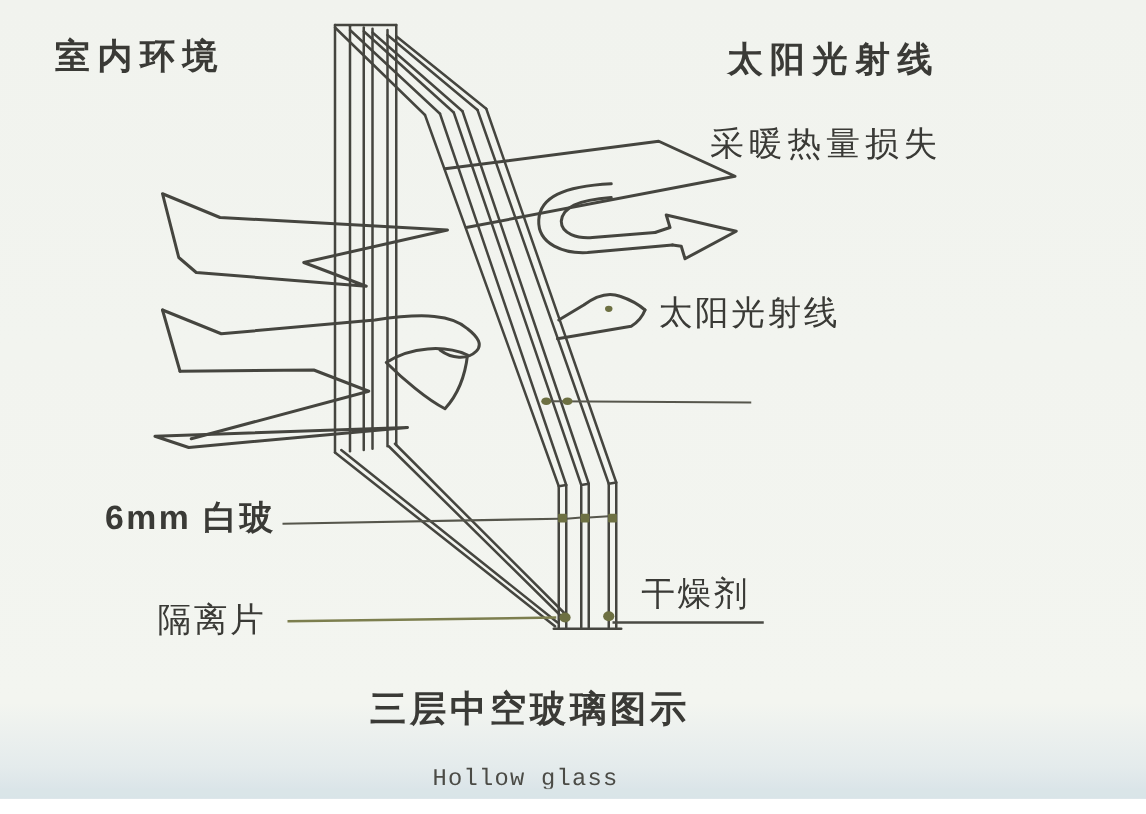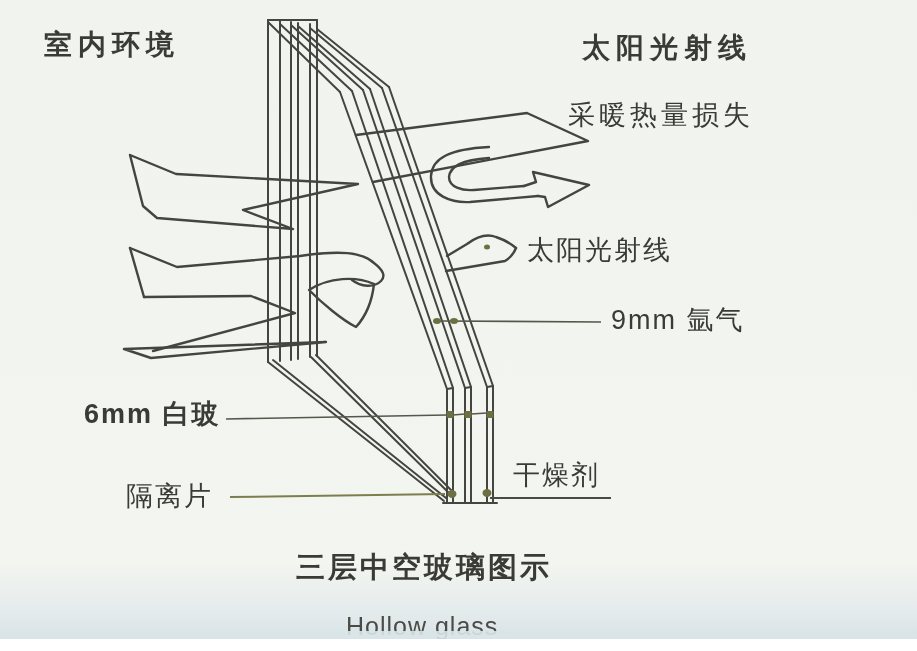--- a/index.html
+++ b/index.html
@@ -6,21 +6,21 @@
   body{font-family:"Liberation Sans","DejaVu Sans",sans-serif;}
   .stage{
     position:relative;width:917px;height:639px;overflow:hidden;
     background:linear-gradient(180deg,#f1f3ee 0%,#f3f5f0 88%,#e4ebec 96%,#d7e2e7 100%);
   }
   .edge-tint{position:absolute;left:0;bottom:0;width:100%;height:8px;background:#d9e4e8;opacity:.9;}
   .lbl{position:absolute;color:#3a3a36;white-space:nowrap;line-height:1.1;}
   .lbl-env{font-size:28px;font-weight:600;letter-spacing:6px;}
   .lbl-call{font-size:27px;font-weight:500;letter-spacing:2px;}
   .title-cn{position:absolute;font-size:29px;font-weight:700;letter-spacing:3px;color:#3a3a36;}
-  .title-en{position:absolute;font-size:25px;font-weight:500;letter-spacing:1px;color:#4b4b46;}
+  .title-en{position:absolute;font-size:19px;font-weight:500;letter-spacing:1px;color:#4b4b46;font-family:Liberation Mono, monospace;}
   svg{position:absolute;left:0;top:0;}
   .gl{stroke:#45453f;stroke-width:2;fill:none;stroke-linecap:round;}
   .ar{stroke:#45453f;stroke-width:2.4;fill:none;stroke-linejoin:round;stroke-linecap:round;}
   .pt{stroke:#56564c;stroke-width:1.7;fill:none;}
   .pt-olive{stroke:#7c7e4e;stroke-width:2;fill:none;}
   .mk{fill:#6d7042;stroke:none;}
 </style>
 </head>
 <body>
 
@@ -107,21 +107,20 @@
       <rect class="mk" x="486.5" y="411" width="7" height="7" rx="1"></rect>
       <ellipse class="mk" cx="452" cy="494" rx="4.5" ry="4"></ellipse>
       <ellipse class="mk" cx="487" cy="493" rx="4.5" ry="4"></ellipse>
     </g>
   </svg>
 
   <div class="lbl lbl-env" style="left:44px;top:30px;">室内环境</div>
   <div class="lbl lbl-env" style="left:582px;top:33px;">太阳光射线</div>
   <div class="lbl lbl-call" style="left:568px;top:101px;letter-spacing:4px;">采暖热量损失</div>
   <div class="lbl lbl-call" style="left:527px;top:236px;">太阳光射线</div>
-  <div class="lbl lbl-call" style="left:611px;top:306px;">9mm 氩气</div>
   <div class="lbl lbl-call" style="left:84px;top:400px;font-weight:bold;">6mm 白玻</div>
   <div class="lbl lbl-call" style="left:126px;top:482px;">隔离片</div>
   <div class="lbl lbl-call" style="left:513px;top:461px;text-align:center;">干燥剂</div>
 
   <div class="title-cn" style="left:296px;top:548px;">三层中空玻璃图示</div>
   <div class="title-en" style="left:346px;top:612px;">Hollow glass</div>
 
   <div class="edge-tint"></div>
 </div>
 

